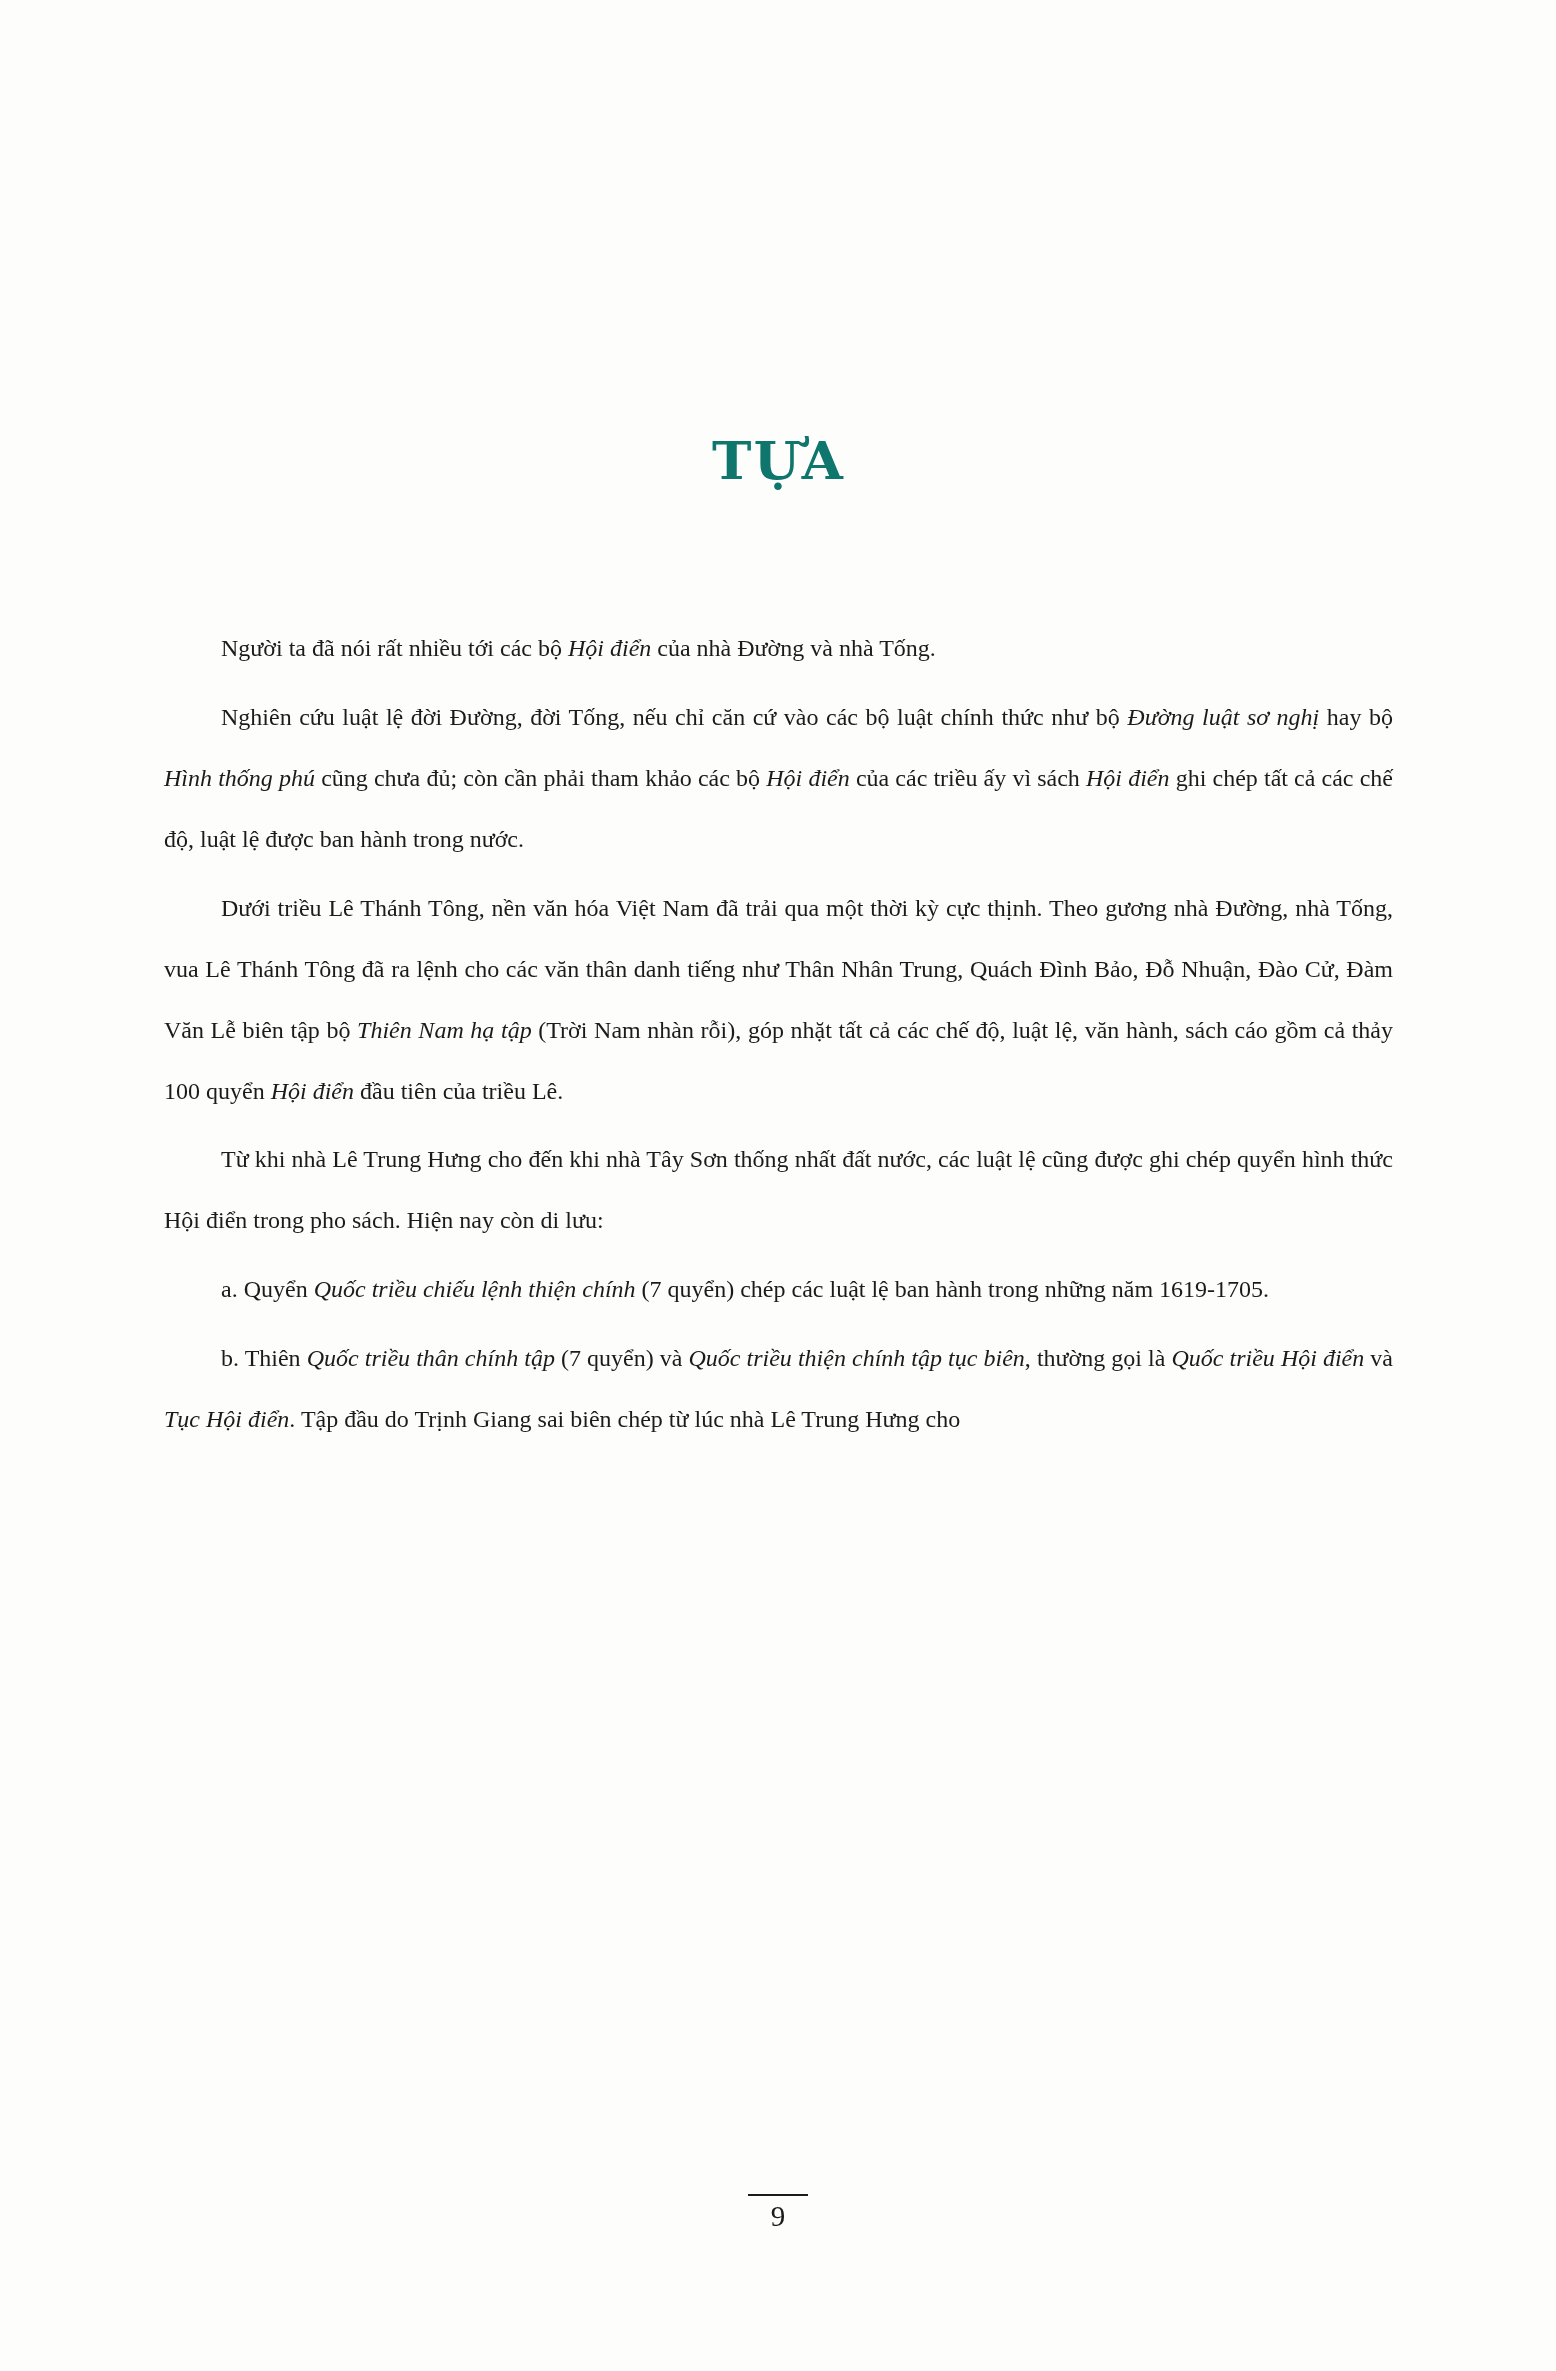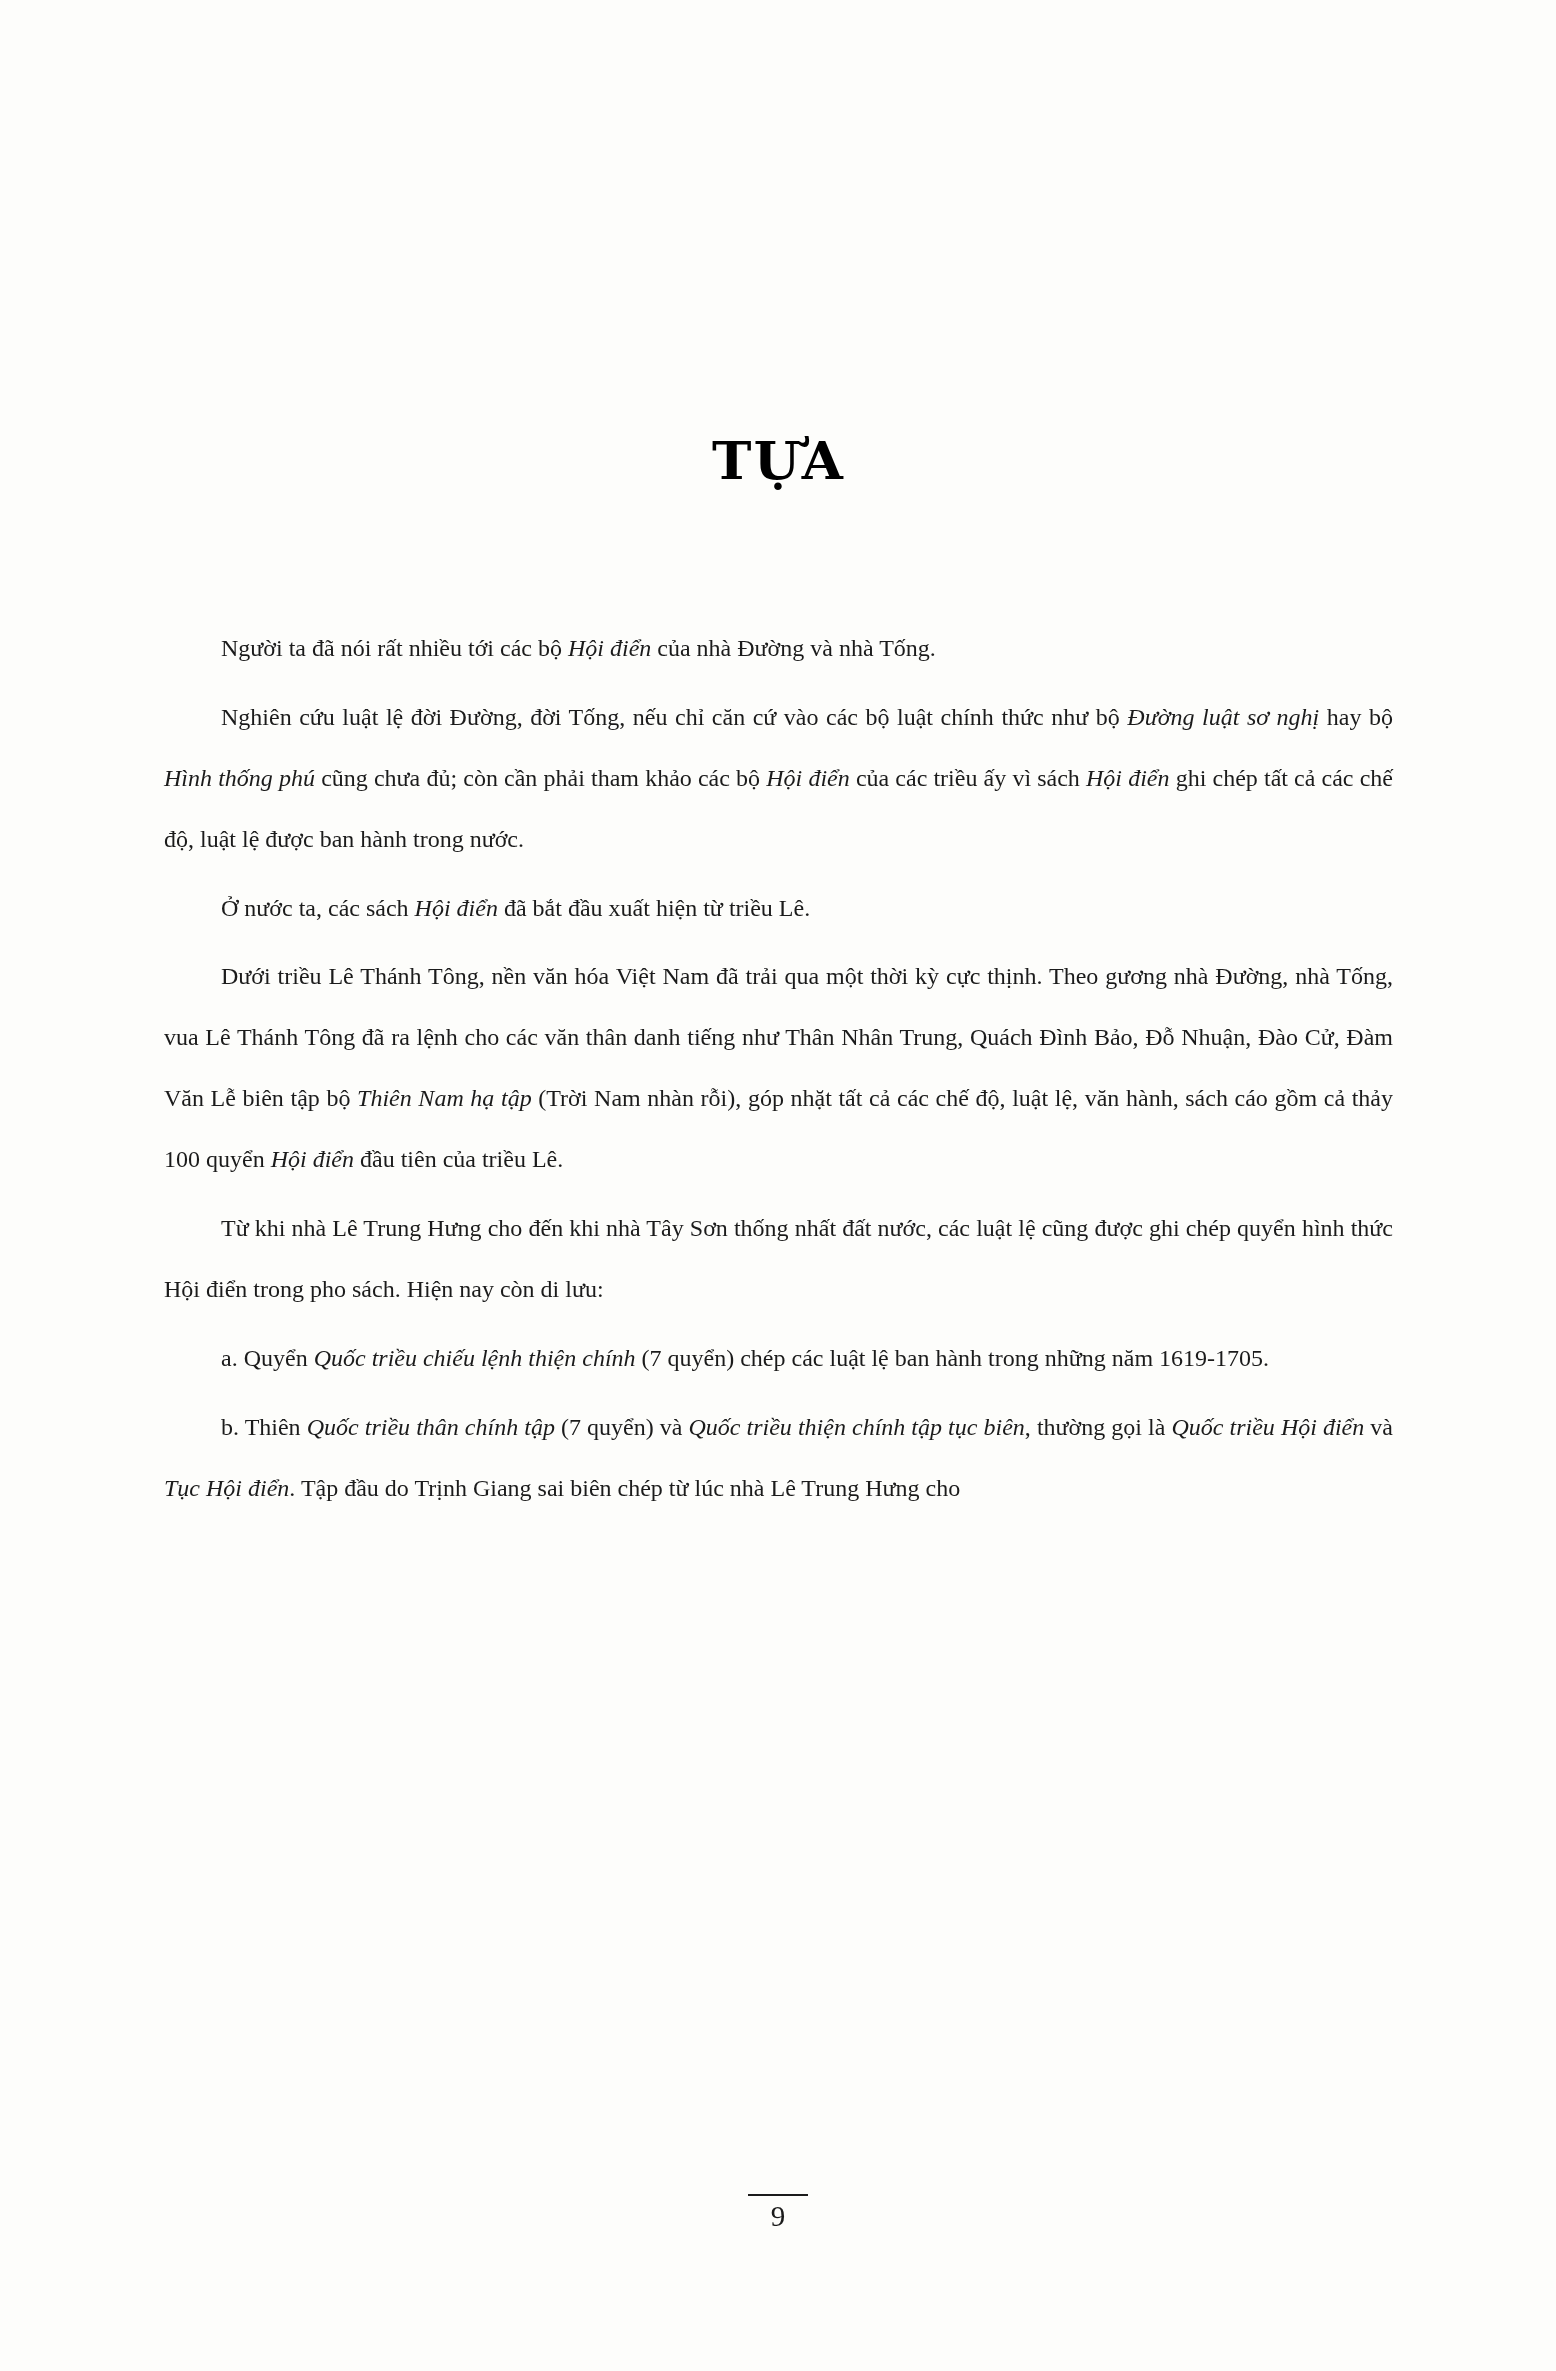--- a/index.html
+++ b/index.html
@@ -29,21 +29,21 @@
     top: 0;
     width: 1229px;
   }
   .page-title {
     margin-top: 429px;
     text-align: center;
     font-family: "DejaVu Serif", serif;
     font-weight: bold;
     font-size: 53px;
     letter-spacing: 2px;
-    color: #000000;
+    color: #0f766e;
   }
   .body-text {
     margin-top: 127px;
   }
   p.para {
     margin: 0 0 7.8px 0;
     text-align: justify;
     text-justify: inter-word;
     font-size: 24px;
     line-height: 61px;
@@ -75,21 +75,20 @@
 </style>
 </head>
 <body>
 
 <div class="page">
   <div class="content">
     <h1 class="page-title">TỰA</h1>
     <div class="body-text">
         <p class="para"><span>Người ta đã nói rất nhiều tới các bộ </span><em>Hội điển</em><span> của nhà Đường và nhà Tống.</span></p>
         <p class="para"><span>Nghiên cứu luật lệ đời Đường, đời Tống, nếu chỉ căn cứ vào các bộ luật chính thức như bộ </span><em>Đường luật sơ nghị</em><span> hay bộ </span><em>Hình thống phú</em><span> cũng chưa đủ; còn cần phải tham khảo các bộ </span><em>Hội điển</em><span> của các triều ấy vì sách </span><em>Hội điển</em><span> ghi chép tất cả các chế độ, luật lệ được ban hành trong nước.</span></p>
-        <p class="para"><span>Ở nước ta, các sách </span><em>Hội điển</em><span> đã bắt đầu xuất hiện từ triều Lê.</span></p>
         <p class="para"><span>Dưới triều Lê Thánh Tông, nền văn hóa Việt Nam đã trải qua một thời kỳ cực thịnh. Theo gương nhà Đường, nhà Tống, vua Lê Thánh Tông đã ra lệnh cho các văn thân danh tiếng như Thân Nhân Trung, Quách Đình Bảo, Đỗ Nhuận, Đào Cử, Đàm Văn Lễ biên tập bộ </span><em>Thiên Nam hạ tập</em><span> (Trời Nam nhàn rỗi), góp nhặt tất cả các chế độ, luật lệ, văn hành, sách cáo gồm cả thảy 100 quyển </span><em>Hội điển</em><span> đầu tiên của triều Lê.</span></p>
         <p class="para"><span>Từ khi nhà Lê Trung Hưng cho đến khi nhà Tây Sơn thống nhất đất nước, các luật lệ cũng được ghi chép quyển hình thức Hội điển trong pho sách. Hiện nay còn di lưu:</span></p>
         <p class="para"><span>a. Quyển </span><em>Quốc triều chiếu lệnh thiện chính</em><span> (7 quyển) chép các luật lệ ban hành trong những năm 1619-1705.</span></p>
         <p class="para"><span>b. Thiên </span><em>Quốc triều thân chính tập</em><span> (7 quyển) và </span><em>Quốc triều thiện chính tập tục biên</em><span>, thường gọi là </span><em>Quốc triều Hội điển</em><span> và </span><em>Tục Hội điển</em><span>. Tập đầu do Trịnh Giang sai biên chép từ lúc nhà Lê Trung Hưng cho</span></p>
       </div>
   </div>
   <div class="folio">
     <div class="rule"></div>
     <div class="num">9</div>
   </div>

